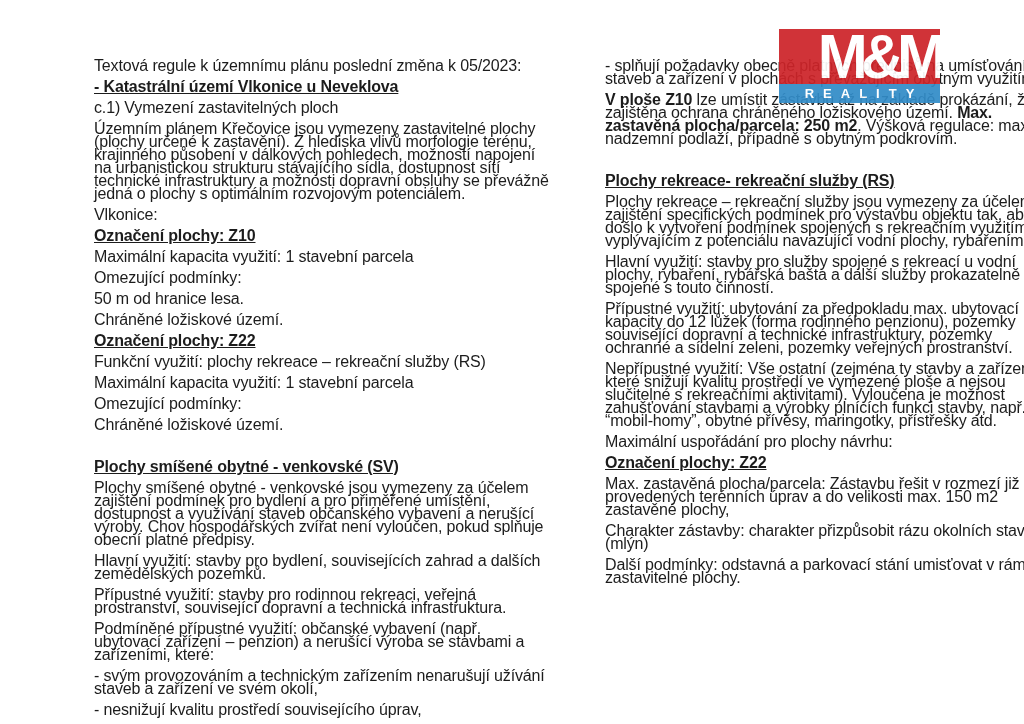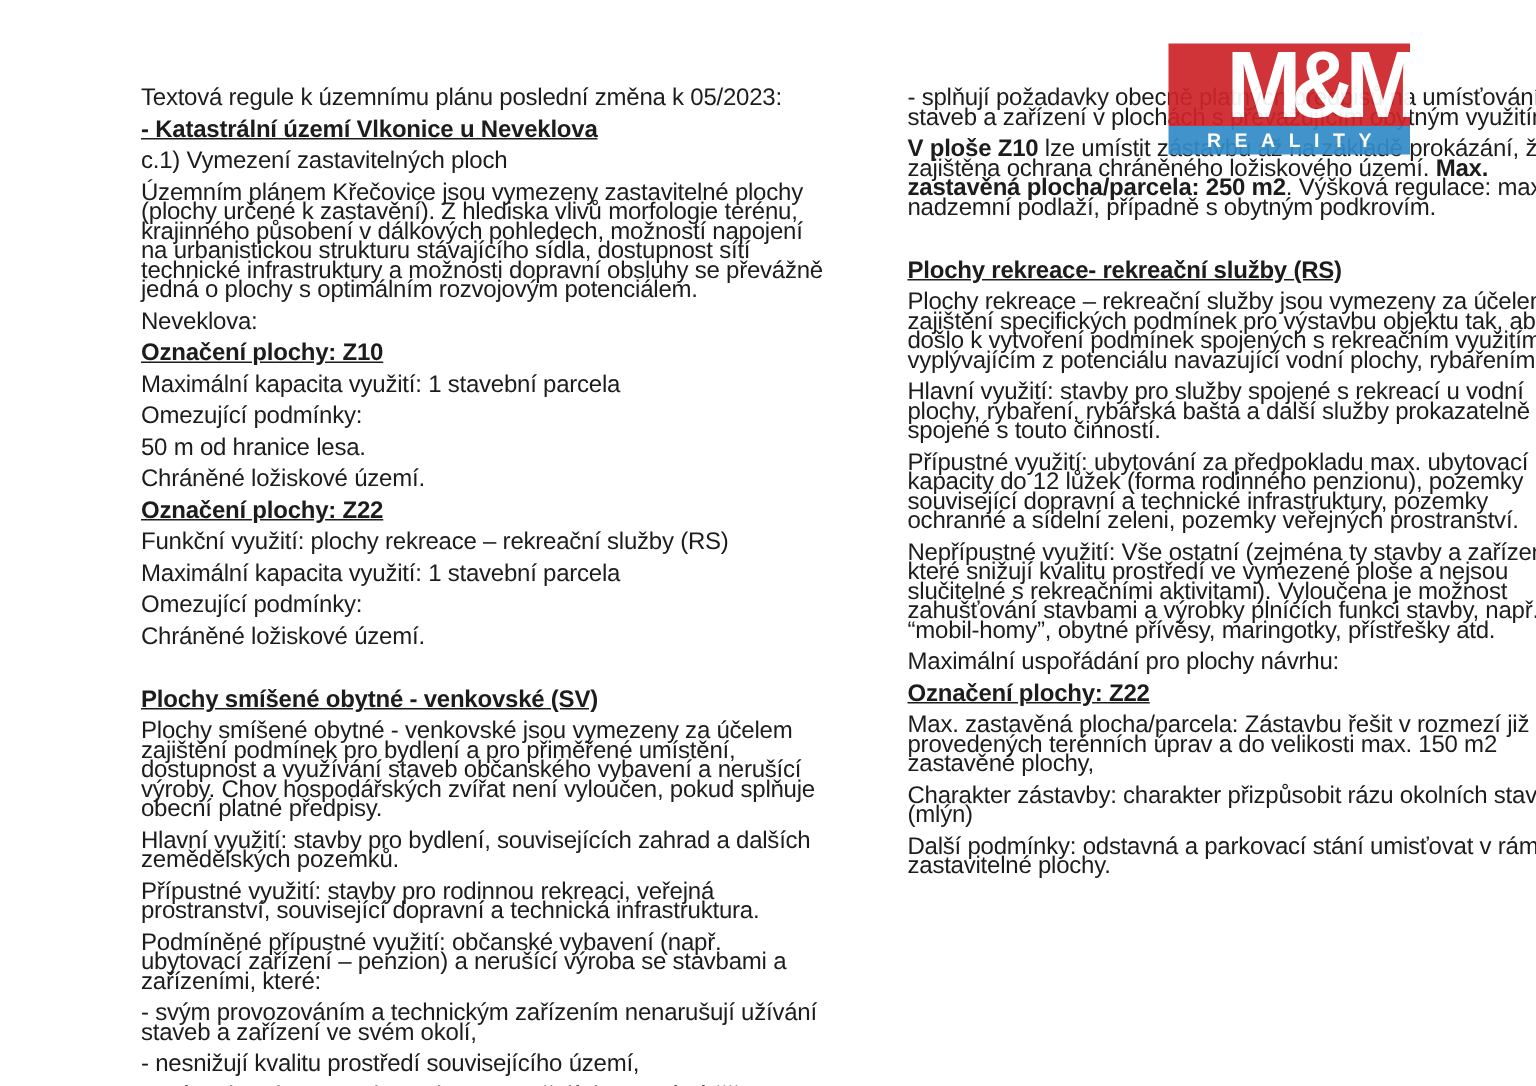--- a/index.html
+++ b/index.html
@@ -42,39 +42,39 @@
 </head>
 <body>
 
 <div class="page">
 
   <div class="col col-left">
       <p class="para"><span>Textová regule k územnímu plánu poslední změna k 05/2023:</span></p>
       <p class="para"><span class="b u">- Katastrální území Vlkonice u Neveklova</span></p>
       <p class="para"><span>c.1) Vymezení zastavitelných ploch</span></p>
       <p class="para"><span>Územním plánem Křečovice jsou vymezeny zastavitelné plochy (plochy určené k zastavění). Z hlediska vlivů morfologie terénu, krajinného působení v dálkových pohledech, možností napojení na urbanistickou strukturu stávajícího sídla, dostupnost sítí technické infrastruktury a možnosti dopravní obsluhy se převážně jedná o plochy s optimálním rozvojovým potenciálem.</span></p>
-      <p class="para"><span>Neveklova:</span></p>
+      <p class="para"><span>Vlkonice:</span></p>
       <p class="para"><span class="b u">Označení plochy: Z10</span></p>
       <p class="para"><span>Maximální kapacita využití: 1 stavební parcela</span></p>
       <p class="para"><span>Omezující podmínky:</span></p>
       <p class="para"><span>50 m od hranice lesa.</span></p>
       <p class="para"><span>Chráněné ložiskové území.</span></p>
       <p class="para"><span class="b u">Označení plochy: Z22</span></p>
       <p class="para"><span>Funkční využití: plochy rekreace – rekreační služby (RS)</span></p>
       <p class="para"><span>Maximální kapacita využití: 1 stavební parcela</span></p>
       <p class="para"><span>Omezující podmínky:</span></p>
       <p class="para"><span>Chráněné ložiskové území.</span></p>
       <div class="gap"></div>
       <p class="para"><span class="b u">Plochy smíšené obytné - venkovské (SV)</span></p>
       <p class="para"><span>Plochy smíšené obytné - venkovské jsou vymezeny za účelem zajištění podmínek pro bydlení a pro přiměřené umístění, dostupnost a využívání staveb občanského vybavení a nerušící výroby. Chov hospodářských zvířat není vyloučen, pokud splňuje obecní platné předpisy.</span></p>
       <p class="para"><span>Hlavní využití: stavby pro bydlení, souvisejících zahrad a dalších zemědělských pozemků.</span></p>
       <p class="para"><span>Přípustné využití: stavby pro rodinnou rekreaci, veřejná prostranství, související dopravní a technická infrastruktura.</span></p>
       <p class="para"><span>Podmíněné přípustné využití: občanské vybavení (např. ubytovací zařízení – penzion) a nerušící výroba se stavbami a zařízeními, které:</span></p>
       <p class="para"><span>- svým provozováním a technickým zařízením nenarušují užívání staveb a zařízení ve svém okolí,</span></p>
-      <p class="para"><span>- nesnižují kvalitu prostředí souvisejícího území,</span></p>
+      <p class="para"><span>- nesnižují kvalitu prostředí souvisejícího úprav,</span></p>
       <p class="para"><span>- svým charakterem a kapacitou nezvyšují dopravní zátěž v území,</span></p>
     </div>
   <div class="col col-right">
       <p class="para"><span>- splňují požadavky obecně platných předpisů na umísťování staveb a zařízení v plochách s převažujícím obytným využitím.</span></p>
       <p class="para"><span class="b">V ploše Z10</span><span> lze umístit zástavbu až na základě prokázání, že je zajištěna ochrana chráněného ložiskového území. </span><span class="b">Max. zastavěná plocha/parcela: 250 m2</span><span>. Výšková regulace: max. 1 nadzemní podlaží, případně s obytným podkrovím.</span></p>
       <div class="gap"></div>
       <p class="para"><span class="b u">Plochy rekreace- rekreační služby (RS)</span></p>
       <p class="para"><span>Plochy rekreace – rekreační služby jsou vymezeny za účelem zajištění specifických podmínek pro výstavbu objektu tak, aby došlo k vytvoření podmínek spojených s rekreačním využitím vyplývajícím z potenciálu navazující vodní plochy, rybařením.</span></p>
       <p class="para"><span>Hlavní využití: stavby pro služby spojené s rekreací u vodní plochy, rybaření, rybářská bašta a další služby prokazatelně spojené s touto činností.</span></p>
       <p class="para"><span>Přípustné využití: ubytování za předpokladu max. ubytovací kapacity do 12 lůžek (forma rodinného penzionu), pozemky související dopravní a technické infrastruktury, pozemky ochranné a sídelní zeleni, pozemky veřejných prostranství.</span></p>

